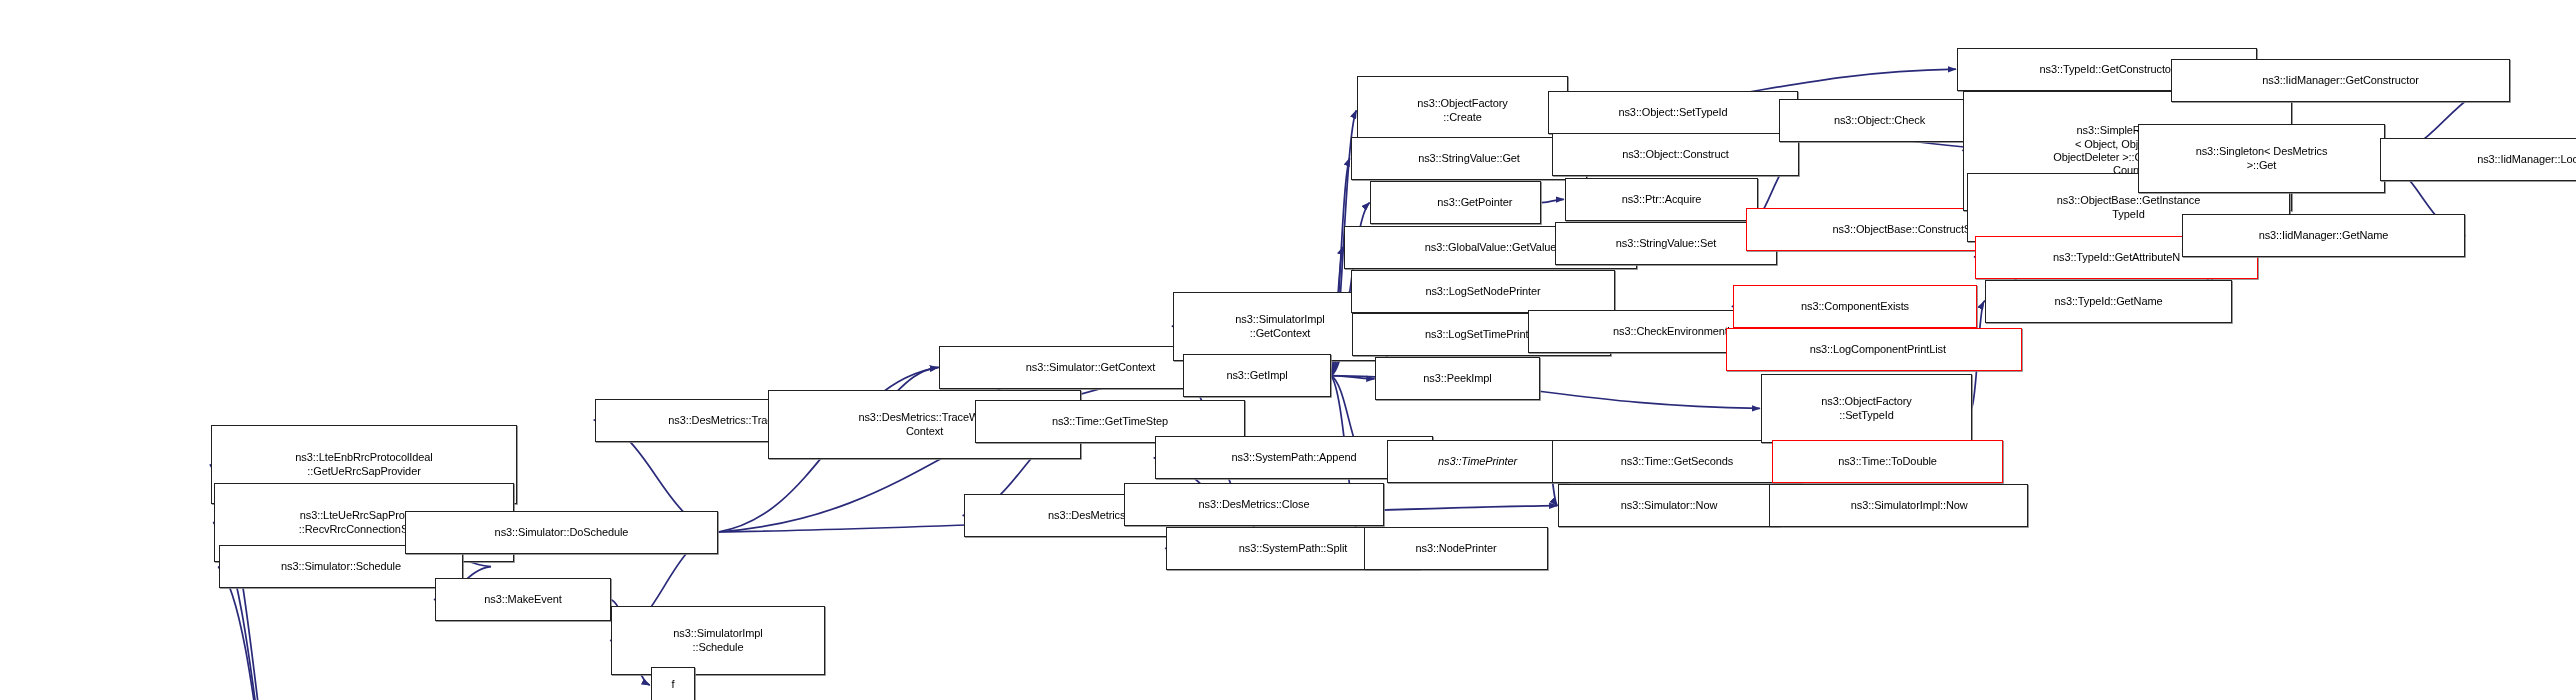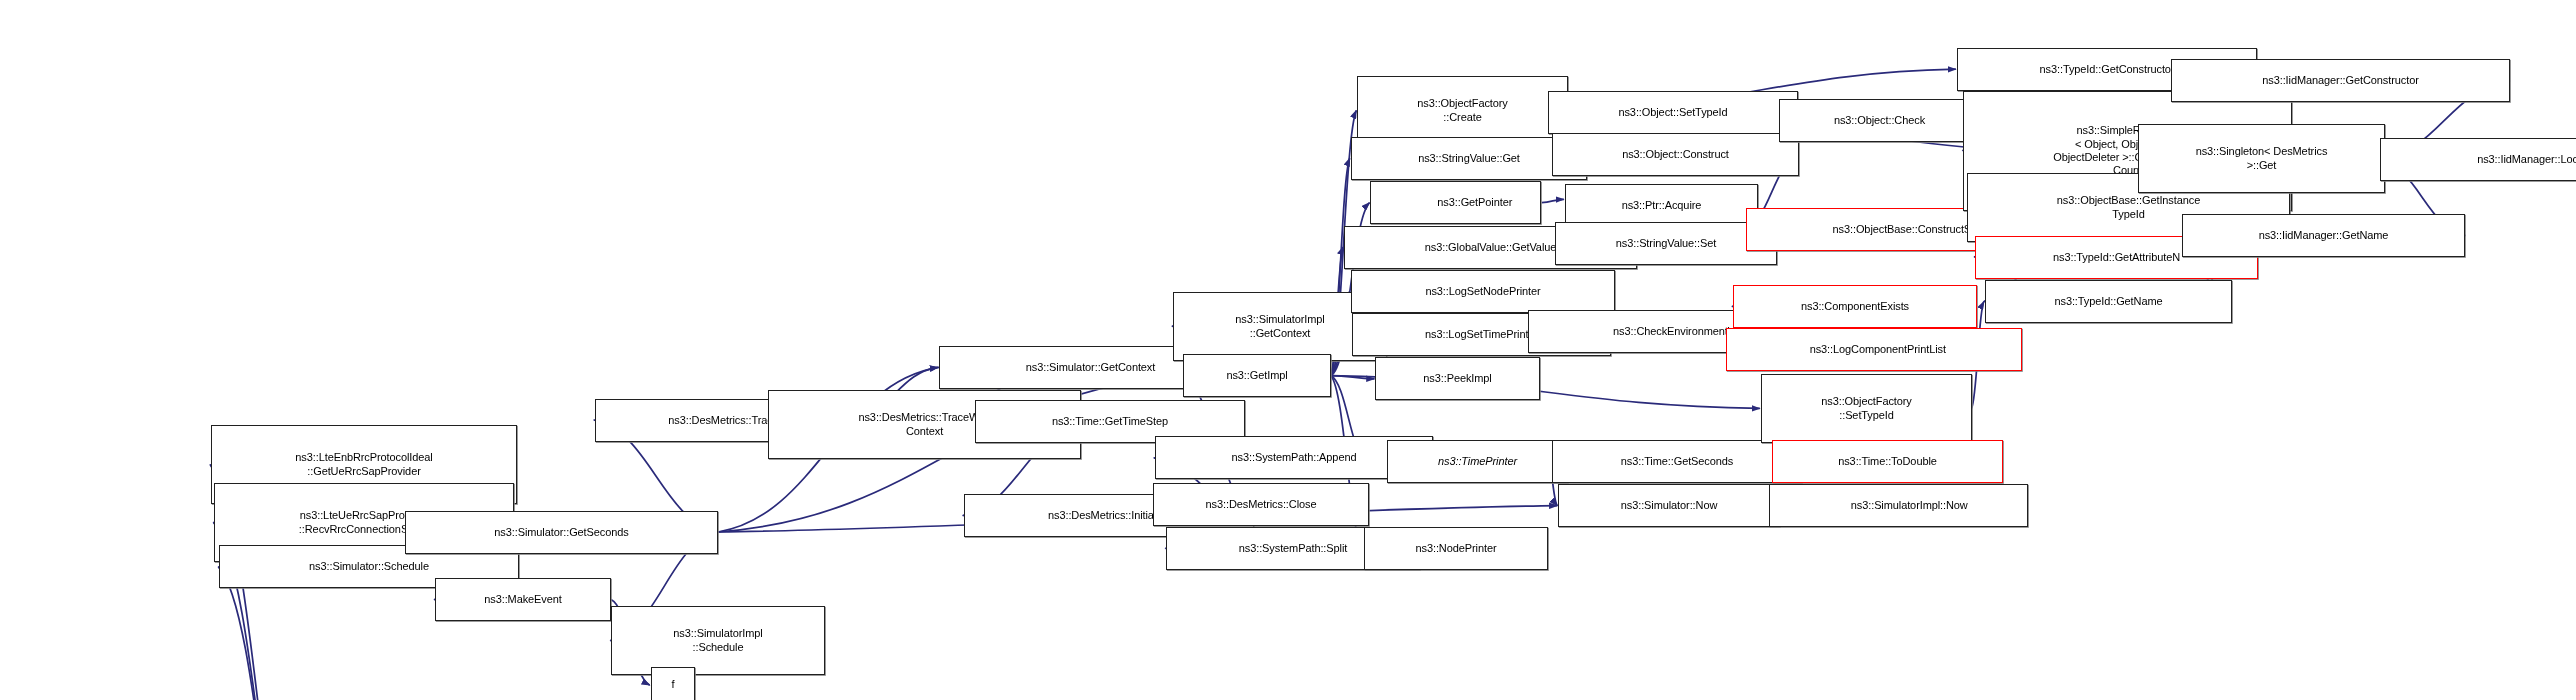--- a/index.html
+++ b/index.html
@@ -96,51 +96,51 @@
         <path d="M3048,98 C2976.45,107.6 2960.55,184.4 2889,194"></path>
         <path d="M2994,286 C2946.75,276.8 2936.25,203.2 2889,194"></path>
         <path d="M2394,496 C2400.75,483 2402.25,379 2409,366"></path>
       </g>
   </svg>
   <div id="node-layer">
       <div class="node" style="left: 211px; top: 425px; width: 306px; height: 79px;"><span class="lbl">ns3::LteEnbRrcProtocolIdeal
 ::GetUeRrcSapProvider</span></div>
       <div class="node" style="left: 214px; top: 483px; width: 300px; height: 79px;"><span class="lbl">ns3::LteUeRrcSapProvider
 ::RecvRrcConnectionSetup</span></div>
-      <div class="node" style="left: 219px; top: 545px; width: 300px; height: 43px;"><span class="lbl">ns3::Simulator::Schedule</span></div>
+      <div class="node" style="left: 219px; top: 545px; width: 244px; height: 43px;"><span class="lbl">ns3::Simulator::Schedule</span></div>
       <div class="node" style="left: 435px; top: 578px; width: 176px; height: 43px;"><span class="lbl">ns3::MakeEvent</span></div>
-      <div class="node" style="left: 405px; top: 511px; width: 313px; height: 43px;"><span class="lbl">ns3::Simulator::GetSeconds</span></div>
+      <div class="node" style="left: 405px; top: 511px; width: 313px; height: 43px;"><span class="lbl">ns3::Simulator::DoSchedule</span></div>
       <div class="node" style="left: 611px; top: 606px; width: 214px; height: 69px;"><span class="lbl">ns3::SimulatorImpl
 ::Schedule</span></div>
       <div class="node" style="left: 651px; top: 667px; width: 44px; height: 36px;"><span class="lbl">f</span></div>
       <div class="node" style="left: 595px; top: 399px; width: 257px; height: 43px;"><span class="lbl">ns3::DesMetrics::Trace</span></div>
       <div class="node" style="left: 768px; top: 390px; width: 313px; height: 69px;"><span class="lbl">ns3::DesMetrics::TraceWith
 Context</span></div>
       <div class="node" style="left: 975px; top: 400px; width: 270px; height: 43px;"><span class="lbl">ns3::Time::GetTimeStep</span></div>
       <div class="node" style="left: 964px; top: 494px; width: 290px; height: 43px;"><span class="lbl">ns3::DesMetrics::Initialize</span></div>
       <div class="node" style="left: 1155px; top: 436px; width: 278px; height: 43px;"><span class="lbl">ns3::SystemPath::Append</span></div>
-      <div class="node" style="left: 1153px; top: 483px; width: 216px; height: 43px;"><span class="lbl">ns3::DesMetrics::Close</span></div>
+      <div class="node" style="left: 1124px; top: 483px; width: 260px; height: 43px;"><span class="lbl">ns3::DesMetrics::Close</span></div>
       <div class="node" style="left: 1166px; top: 527px; width: 254px; height: 43px;"><span class="lbl">ns3::SystemPath::Split</span></div>
       <div class="node" style="left: 939px; top: 346px; width: 303px; height: 43px;"><span class="lbl">ns3::Simulator::GetContext</span></div>
       <div class="node" style="left: 1173px; top: 292px; width: 214px; height: 69px;"><span class="lbl">ns3::SimulatorImpl
 ::GetContext</span></div>
       <div class="node" style="left: 1183px; top: 354px; width: 148px; height: 43px;"><span class="lbl">ns3::GetImpl</span></div>
       <div class="node" style="left: 1357px; top: 76px; width: 211px; height: 69px;"><span class="lbl">ns3::ObjectFactory
 ::Create</span></div>
       <div class="node" style="left: 1351px; top: 137px; width: 236px; height: 43px;"><span class="lbl">ns3::StringValue::Get</span></div>
       <div class="node" style="left: 1370px; top: 181px; width: 171px; height: 43px; padding-left: 41px;"><span class="lbl">ns3::GetPointer</span></div>
       <div class="node" style="left: 1344px; top: 226px; width: 293px; height: 43px;"><span class="lbl">ns3::GlobalValue::GetValue</span></div>
       <div class="node" style="left: 1351px; top: 270px; width: 264px; height: 43px;"><span class="lbl">ns3::LogSetNodePrinter</span></div>
       <div class="node" style="left: 1352px; top: 313px; width: 259px; height: 43px;"><span class="lbl">ns3::LogSetTimePrinter</span></div>
       <div class="node" style="left: 1375px; top: 357px; width: 165px; height: 43px;"><span class="lbl">ns3::PeekImpl</span></div>
       <div class="node" style="left: 1387px; top: 440px; width: 181px; height: 43px; font-style: italic;"><span class="lbl">ns3::TimePrinter</span></div>
       <div class="node" style="left: 1364px; top: 527px; width: 184px; height: 43px;"><span class="lbl">ns3::NodePrinter</span></div>
       <div class="node" style="left: 1548px; top: 91px; width: 250px; height: 43px;"><span class="lbl">ns3::Object::SetTypeId</span></div>
       <div class="node" style="left: 1552px; top: 133px; width: 247px; height: 43px;"><span class="lbl">ns3::Object::Construct</span></div>
-      <div class="node" style="left: 1565px; top: 178px; width: 193px; height: 43px; margin-top: 6px;"><span class="lbl">ns3::Ptr::Acquire</span></div>
+      <div class="node" style="left: 1565px; top: 178px; width: 193px; height: 43px;"><span class="lbl">ns3::Ptr::Acquire</span></div>
       <div class="node" style="left: 1555px; top: 222px; width: 222px; height: 43px;"><span class="lbl">ns3::StringValue::Set</span></div>
       <div class="node" style="left: 1528px; top: 310px; width: 329px; height: 43px;"><span class="lbl">ns3::CheckEnvironmentVariables</span></div>
       <div class="node" style="left: 1552px; top: 440px; width: 250px; height: 43px;"><span class="lbl">ns3::Time::GetSeconds</span></div>
       <div class="node" style="left: 1558px; top: 484px; width: 222px; height: 43px;"><span class="lbl">ns3::Simulator::Now</span></div>
       <div class="node" style="left: 1769px; top: 484px; width: 259px; height: 43px; padding-left: 24px;"><span class="lbl">ns3::SimulatorImpl::Now</span></div>
       <div class="node" style="left: 1779px; top: 99px; width: 201px; height: 43px;"><span class="lbl">ns3::Object::Check</span></div>
       <div class="node red" style="left: 1746px; top: 208px; width: 323px; height: 43px;"><span class="lbl">ns3::ObjectBase::ConstructSelf</span></div>
       <div class="node red" style="left: 1733px; top: 285px; width: 244px; height: 43px;"><span class="lbl">ns3::ComponentExists</span></div>
       <div class="node red" style="left: 1726px; top: 328px; width: 296px; height: 43px; padding-left: 10px;"><span class="lbl">ns3::LogComponentPrintList</span></div>
       <div class="node" style="left: 1761px; top: 374px; width: 211px; height: 69px;"><span class="lbl">ns3::ObjectFactory

